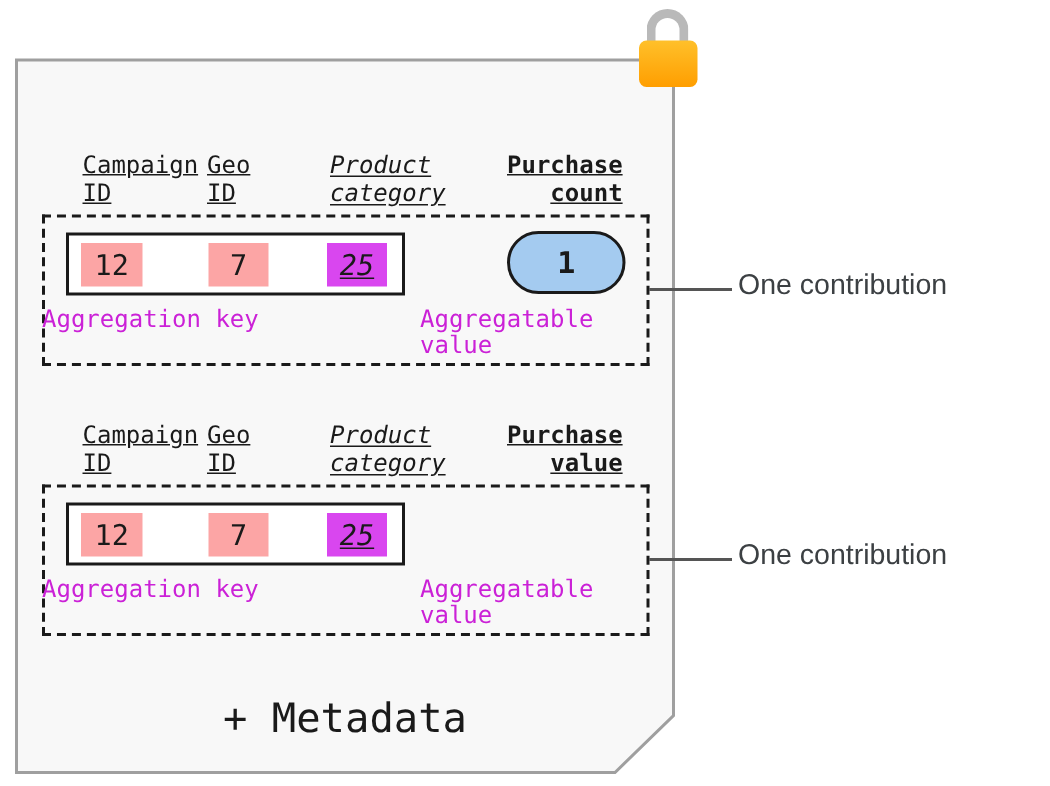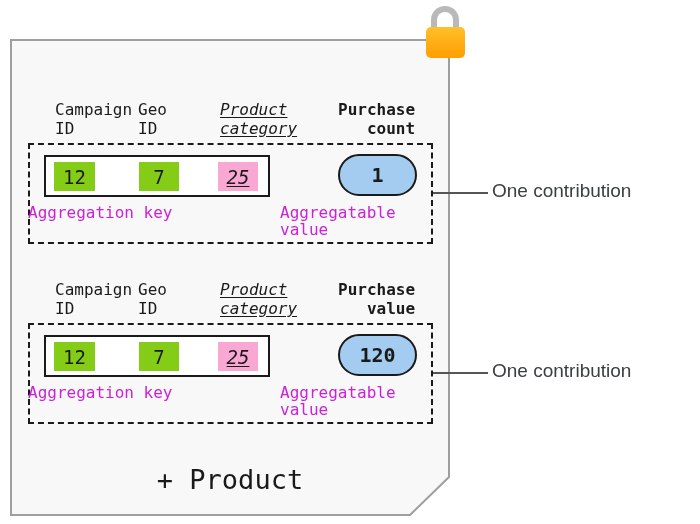--- a/index.html
+++ b/index.html
@@ -9,33 +9,33 @@
 
   
   .lock{position:absolute;left:426px;top:5px;width:40px;height:54px;}
   .lock .shackle{position:absolute;left:5px;top:1px;width:28px;height:28px;
                  box-sizing:border-box;border:6px solid #b9b9b9;border-bottom:none;
                  border-radius:14px 14px 0 0;}
   .lock .lockbody{position:absolute;left:0;top:22px;width:39px;height:31px;
                   border-radius:5px;background:linear-gradient(#ffc02a,#ff9e00);}
 
   
-  .hdr{position:absolute;font-size:16px;line-height:19px;white-space:pre-line;}
+  .hdr{position:absolute;font-size:16px;line-height:19px;white-space:pre-line;text-decoration:underline;}
   .u{text-decoration:underline;text-underline-offset:2px;font-style:italic;}
   .b{font-weight:700;text-align:right;}
 
   
   .dashed{position:absolute;box-sizing:border-box;border:2px dashed #1a1a1a;
           width:405px;height:101px;left:28px;}
   .inner{position:absolute;box-sizing:border-box;border:2px solid #1a1a1a;
          background:#fff;width:226px;height:42px;left:44px;}
   .cell{position:absolute;width:41px;height:29px;display:flex;align-items:center;
         justify-content:center;font-size:19px;}
-  .green{background:#84cc16;}
-  .khaki{background:#f9a8d4;}
+  .green{background:#fca5a5;}
+  .khaki{background:#d946ef;}
 
   .mag{position:absolute;color:#cb21d7;font-size:16px;line-height:17px;
        text-align:left;white-space:pre-line;}
 
   .pill{position:absolute;box-sizing:border-box;width:79px;height:42px;left:338px;
         border:2px solid #1a1a1a;border-radius:21px;background:#a4cbf0;
         display:flex;align-items:center;justify-content:center;
         font-size:20px;font-weight:700;}
 
   .annot{position:absolute;left:492px;font-family:"Liberation Sans",sans-serif;
@@ -96,22 +96,21 @@
 
   <div class="dashed" style="top:323px"></div>
   <div class="inner" style="top:335px"></div>
 
   <div class="cell green" style="left:54px;top:342px">12</div>
   <div class="cell green" style="left:139px;top:342px;width:40px">7</div>
   <div class="cell khaki u" style="left:218px;top:342px;width:40px">25</div>
 
   <div class="mag" style="left:28px;top:384px;width:242px">Aggregation key</div>
 
-  <div class="pill" style="top:334px">120</div>
 
   <div class="mag" style="left:280px;top:384px;width:137px">Aggregatable
 value</div>
 
   <div class="annot" style="top:360px">One contribution</div>
 
-  <div class="metadata">+ Product</div>
+  <div class="metadata">+ Metadata</div>
 
 </div>
 
 </body></html>

